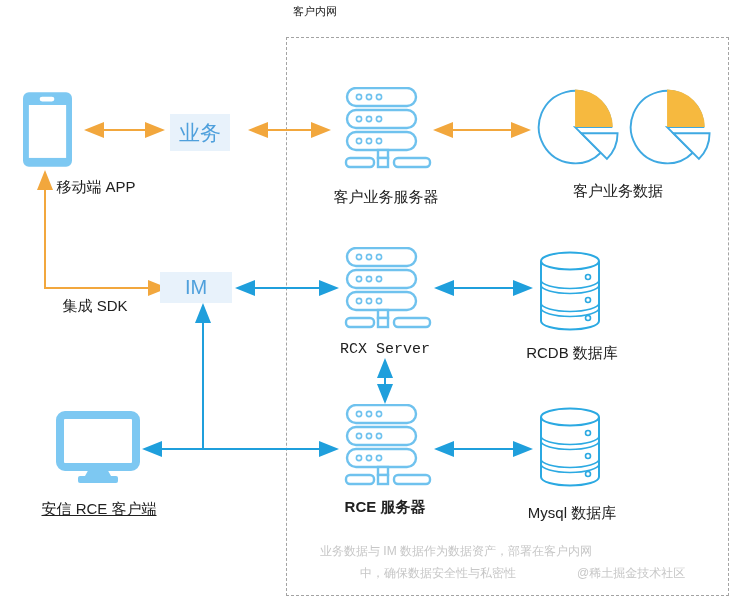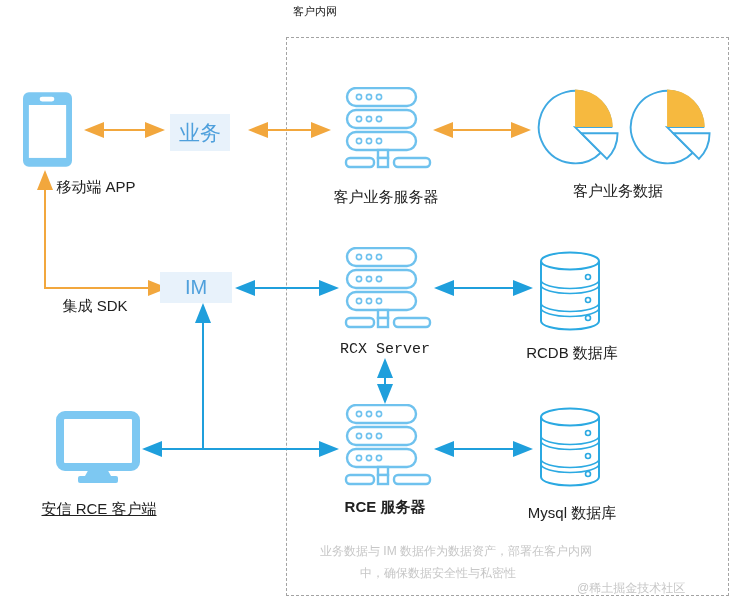--- a/index.html
+++ b/index.html
@@ -153,15 +153,15 @@
 
   <svg class="abs" style="left:56px;top:411px;" width="84" height="74" viewBox="0 0 84 74">
     <rect class="mon-screen" x="4" y="4" width="76" height="52" rx="5"></rect>
     <path class="mon-solid" d="M34 56 L50 56 L55 65 L29 65 Z"></path>
     <rect class="mon-solid" x="22" y="65" width="40" height="7" rx="2"></rect>
   </svg>
   <div class="lbl" style="left:99px;top:500px;text-decoration:underline;">安信 RCE 客户端</div>
 
   <div class="note" style="left:320px;top:543px;">业务数据与 IM 数据作为数据资产，部署在客户内网</div>
   <div class="note" style="left:320px;top:565px;margin-left:40px;">中，确保数据安全性与私密性</div>
-  <div class="note" style="left:577px;top:580px;">@稀土掘金技术社区</div>
+  <div class="note" style="left:577px;top:565px;">@稀土掘金技术社区</div>
 
 </div>
 
 </body></html>

